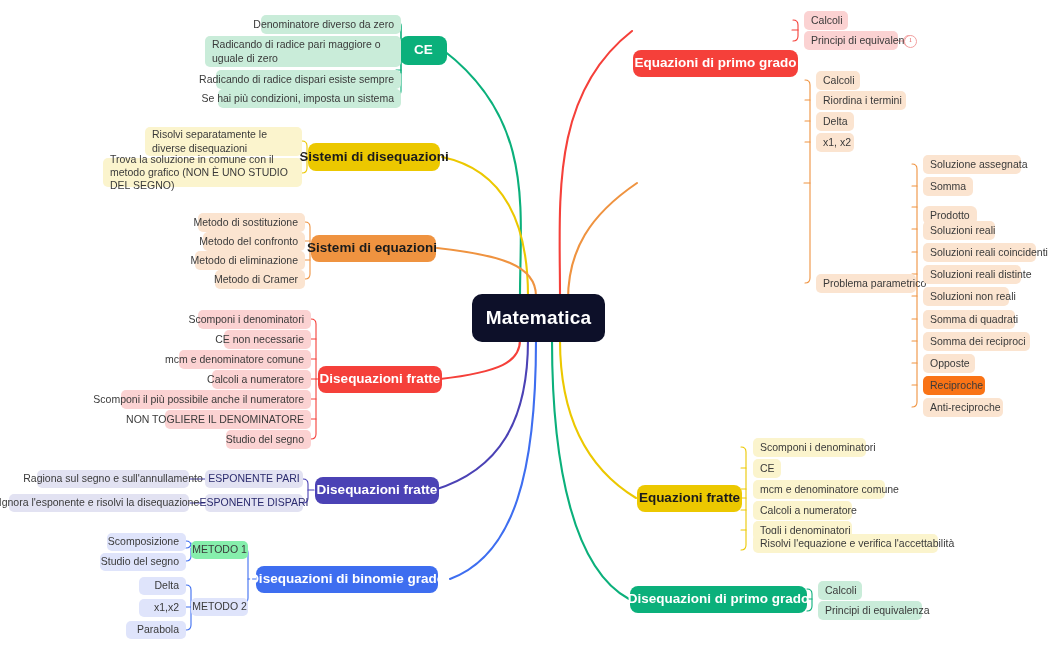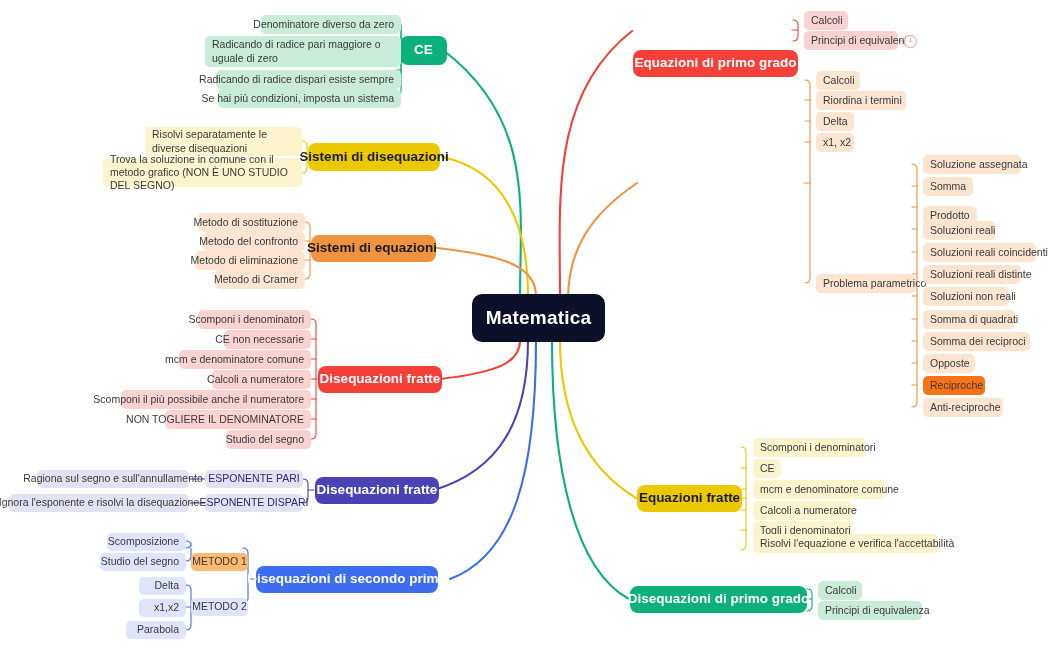--- a/index.html
+++ b/index.html
@@ -226,23 +226,23 @@
     <span>ESPONENTE DISPARI</span>
   </div>
   <div class="node leaf align-left" style="left:37px;top:470px;width:152px;height:18px;background:#e2e2f2;justify-content:center;">
     <span>Ragiona sul segno e sull'annullamento</span>
   </div>
   <div class="node leaf align-left" style="left:9px;top:494px;width:180px;height:18px;background:#e2e2f2;justify-content:center;">
     <span>Ignora l'esponente e risolvi la disequazione</span>
   </div>
 
   <div class="node main light-text" style="left:256px;top:566px;width:182px;height:27px;background:#3e6ef0;justify-content:center;">
-    <span>Disequazioni di secondo primo</span>
-  </div>
-  <div class="node leaf align-left" style="left:191px;top:541px;width:57px;height:18px;background:#fdba74;justify-content:center;margin-top:12px;">
+    <span>Disequazioni di binomie grado</span>
+  </div>
+  <div class="node leaf align-left" style="left:191px;top:541px;width:57px;height:18px;background:#86efac;justify-content:center;">
     <span>METODO 1</span>
   </div>
   <div class="node leaf align-left" style="left:191px;top:598px;width:57px;height:18px;background:#dfe4fb;justify-content:center;">
     <span>METODO 2</span>
   </div>
   <div class="node leaf align-right" style="left:107px;top:533px;width:79px;height:18px;background:#dfe4fb;">
     <span>Scomposizione</span>
   </div>
   <div class="node leaf align-right" style="left:100px;top:553px;width:86px;height:18px;background:#dfe4fb;">
     <span>Studio del segno</span>

